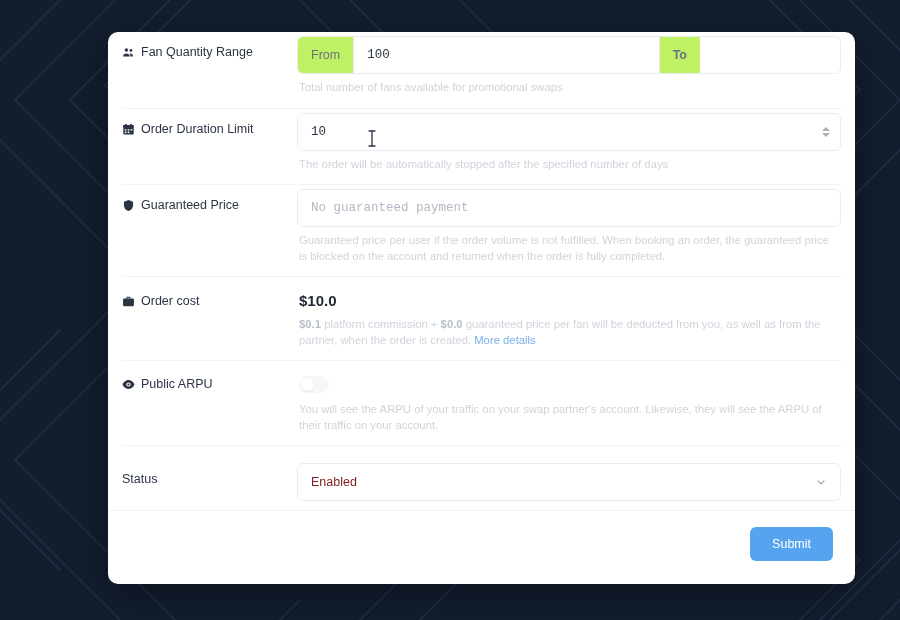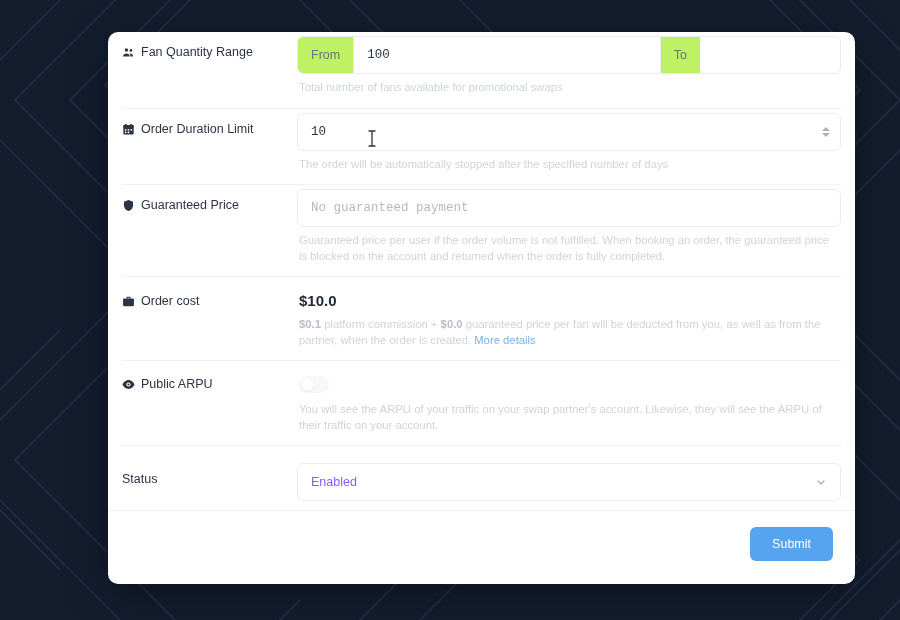--- a/index.html
+++ b/index.html
@@ -102,20 +102,21 @@
     padding: 0 13px;
     background: #bef264;
     color: #6b7280;
     font-size: 12.5px;
     border-right: 1px solid #e9ecf1;
     white-space: nowrap;
   }
   .addon.right {
     border-right: none;
     border-left: 1px solid #e9ecf1;
+    font-weight: bold;
   }
 
   .txt {
     flex: 1 1 auto;
     min-width: 0;
     border: none;
     outline: none;
     font-family: Liberation Mono, monospace;
     font-size: 12.5px;
     color: #2b3445;
@@ -203,21 +204,21 @@
     border: 1px solid #e9ecf1;
     border-radius: 6px;
     background: #fff;
     display: flex;
     align-items: center;
     padding: 0 13px;
     cursor: pointer;
   }
   .select-val {
     font-size: 12.5px;
-    color: #8b5cf6;
+    color: #7f1d1d;
     flex: 1 1 auto;
   }
   .chev {
     color: #9aa3ae;
     display: inline-flex;
     align-items: center;
   }
 
   
   .footer {

